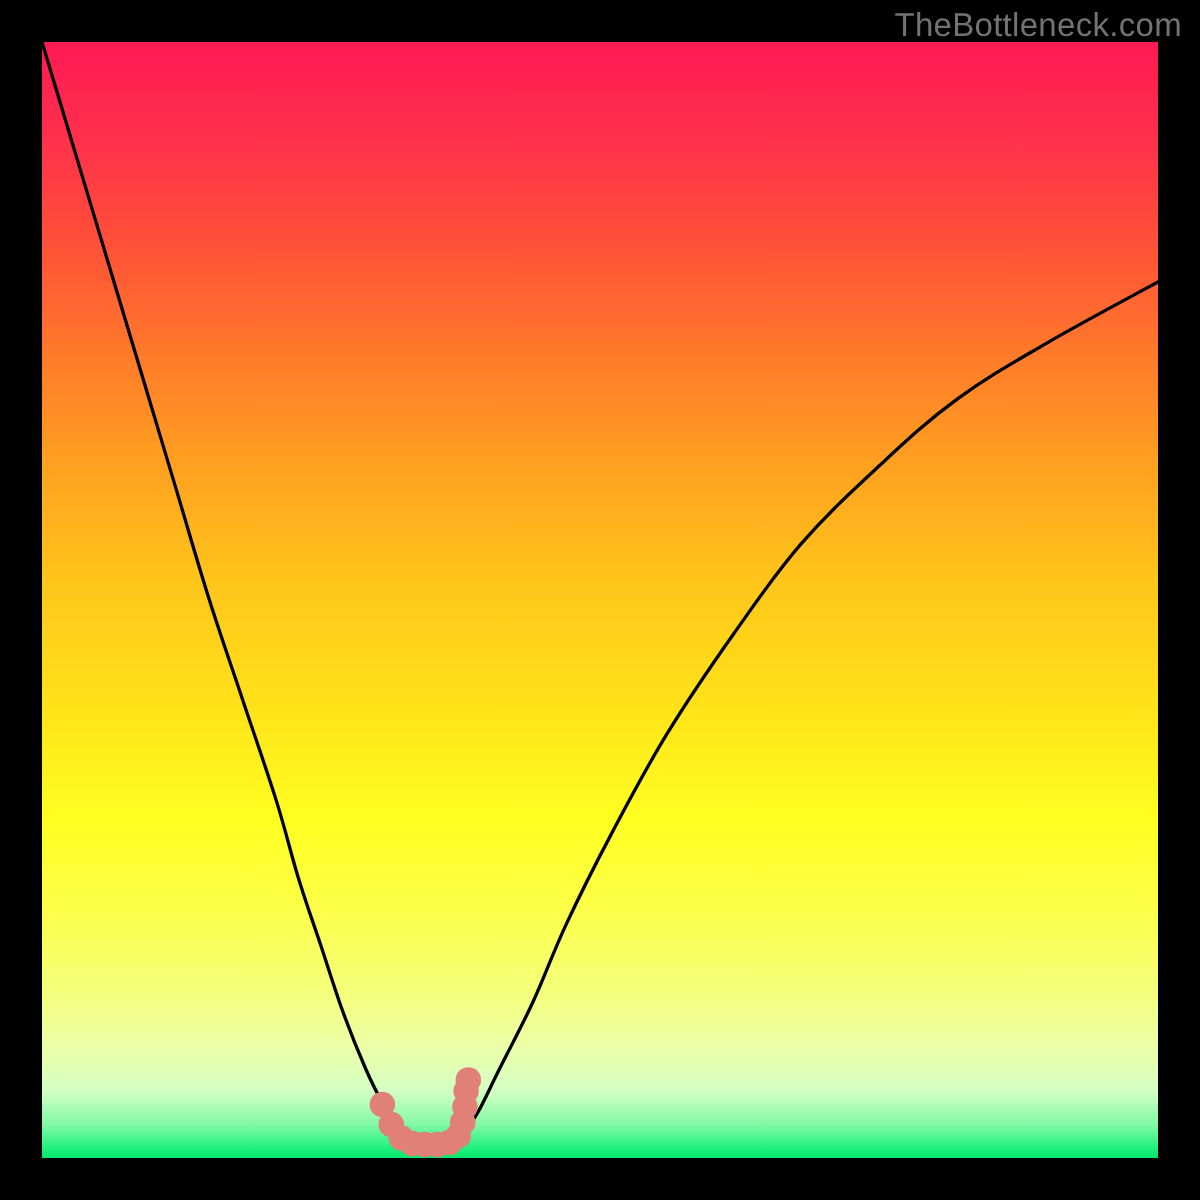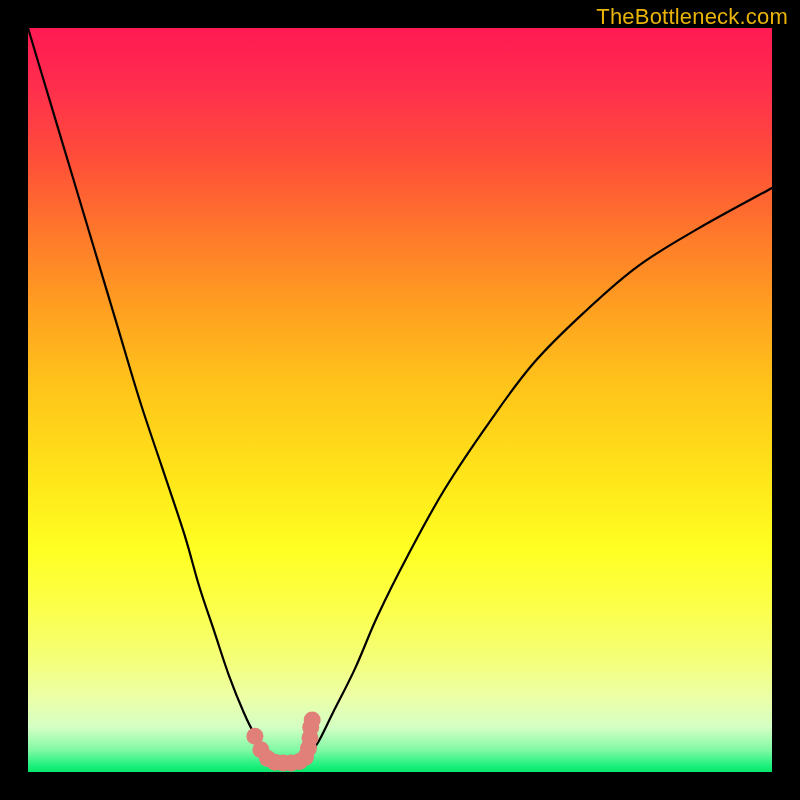--- a/index.html
+++ b/index.html
@@ -46,21 +46,21 @@
         #d4ffc4 94%,
         #82f9a6 97%,
         #1cf07c 99.2%,
         #05e76a 100%
       );
   }
   .watermark {
     position: absolute;
     top: 4px;
     right: 12px;
-    color: #eab308;
+    color: #737373;
     font-size: 22px;
     font-weight: 500;
     letter-spacing: 0.2px;
     user-select: none;
   }
   svg.curves {
     position: absolute;
     inset: 0;
   }
 </style>

